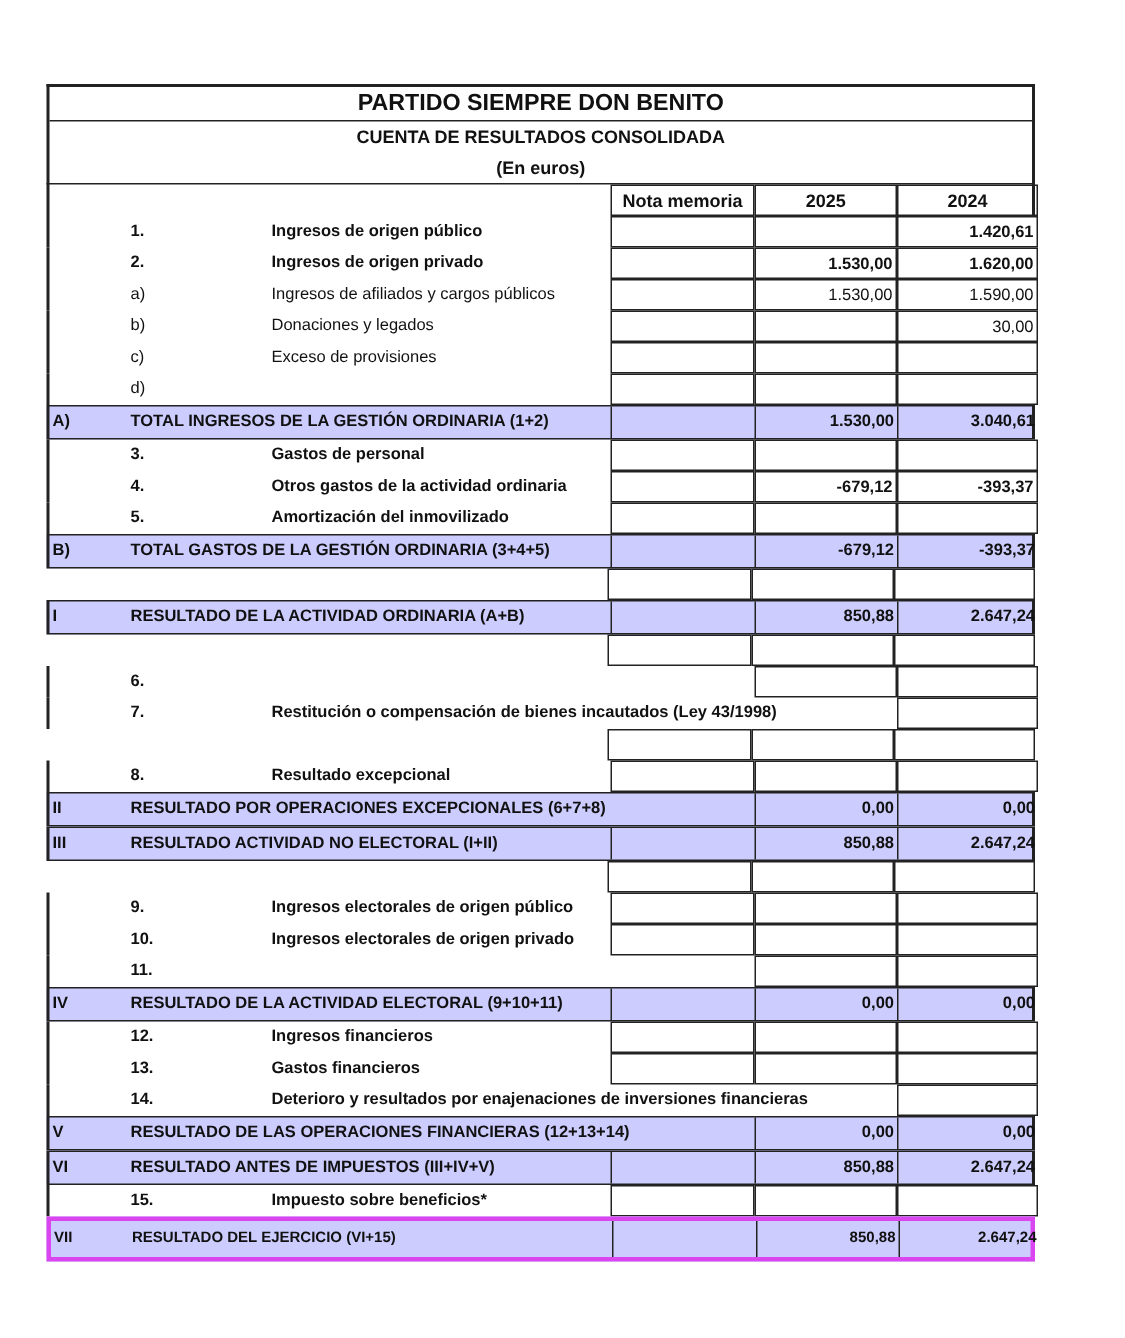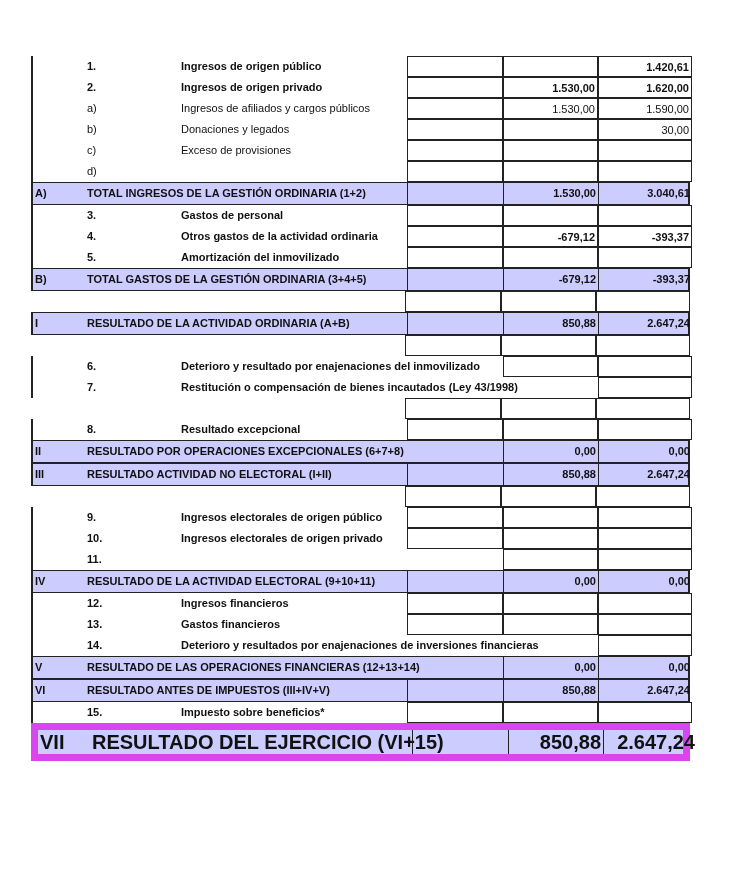--- a/index.html
+++ b/index.html
@@ -19,27 +19,37 @@
   .n { left:374px; width:96px; }
   .y1 { left:470px; width:95px; }
   .y2 { left:565px; width:94px; }
   .bd { border:1.5px solid #222; }
   .bold { font-weight:bold; }
   .tot { background:#ccccff; border-top:1.5px solid #222; border-bottom:1.5px solid #222; border-left:2px solid #222; border-right:2px solid #222; font-weight:bold; }
   .tot .cell { border-left:1.5px solid #222; }
   .leftline { border-left:2px solid #222; }
   .rightline { border-right:2px solid #222; }
   .colhdr .cell { text-align:center; font-weight:bold; font-size:12px; padding:0; border:1.5px solid #222; }
-  .final { height:24px; font-size:20px; border:7px solid #d946ef; }
+  .final { height:24px; font-size:10px; border:3px solid #d946ef; }
   .final .c, .final .cell { height:24px; line-height:24px; }
 </style>
 </head>
 <body>
 
 <div class="sheet">
+  <div class="hdr">
+    <div class="t1">PARTIDO SIEMPRE DON BENITO</div>
+    <div class="t2">CUENTA DE RESULTADOS CONSOLIDADA</div>
+    <div class="t3">(En euros)</div>
+  </div>
+  <div class="row colhdr leftline rightline" style="border-top:1.5px solid #222;">
+    <div class="cell n">Nota memoria</div>
+    <div class="cell y1">2025</div>
+    <div class="cell y2">2024</div>
+  </div>
   <div id="body-rows">
       <div class="row leftline bold">
         <div class="c code">1.</div>
         <div class="c label">Ingresos de origen público</div>
         <div class="cell n bd"></div>
         <div class="cell y1 bd"></div>
         <div class="cell y2 bd">1.420,61</div>
       </div>
       <div class="row leftline bold">
         <div class="c code">2.</div>
@@ -122,21 +132,20 @@
         <div class="cell y1">850,88</div>
         <div class="cell y2">2.647,24</div>
       </div>
       <div class="row">
         <div class="cell bd n"></div>
         <div class="cell bd y1"></div>
         <div class="cell bd y2"></div>
       </div>
       <div class="row leftline bold">
         <div class="c code">6.</div>
-        <div class="c label">Deterioro y resultado por enajenaciones del inmovilizado</div>
         <div class="cell y1 bd"></div>
         <div class="cell y2 bd"></div>
       </div>
       <div class="row leftline bold">
         <div class="c code">7.</div>
         <div class="c label">Restitución o compensación de bienes incautados (Ley 43/1998)</div>
         <div class="cell y2 bd"></div>
       </div>
       <div class="row">
         <div class="cell bd n"></div>

